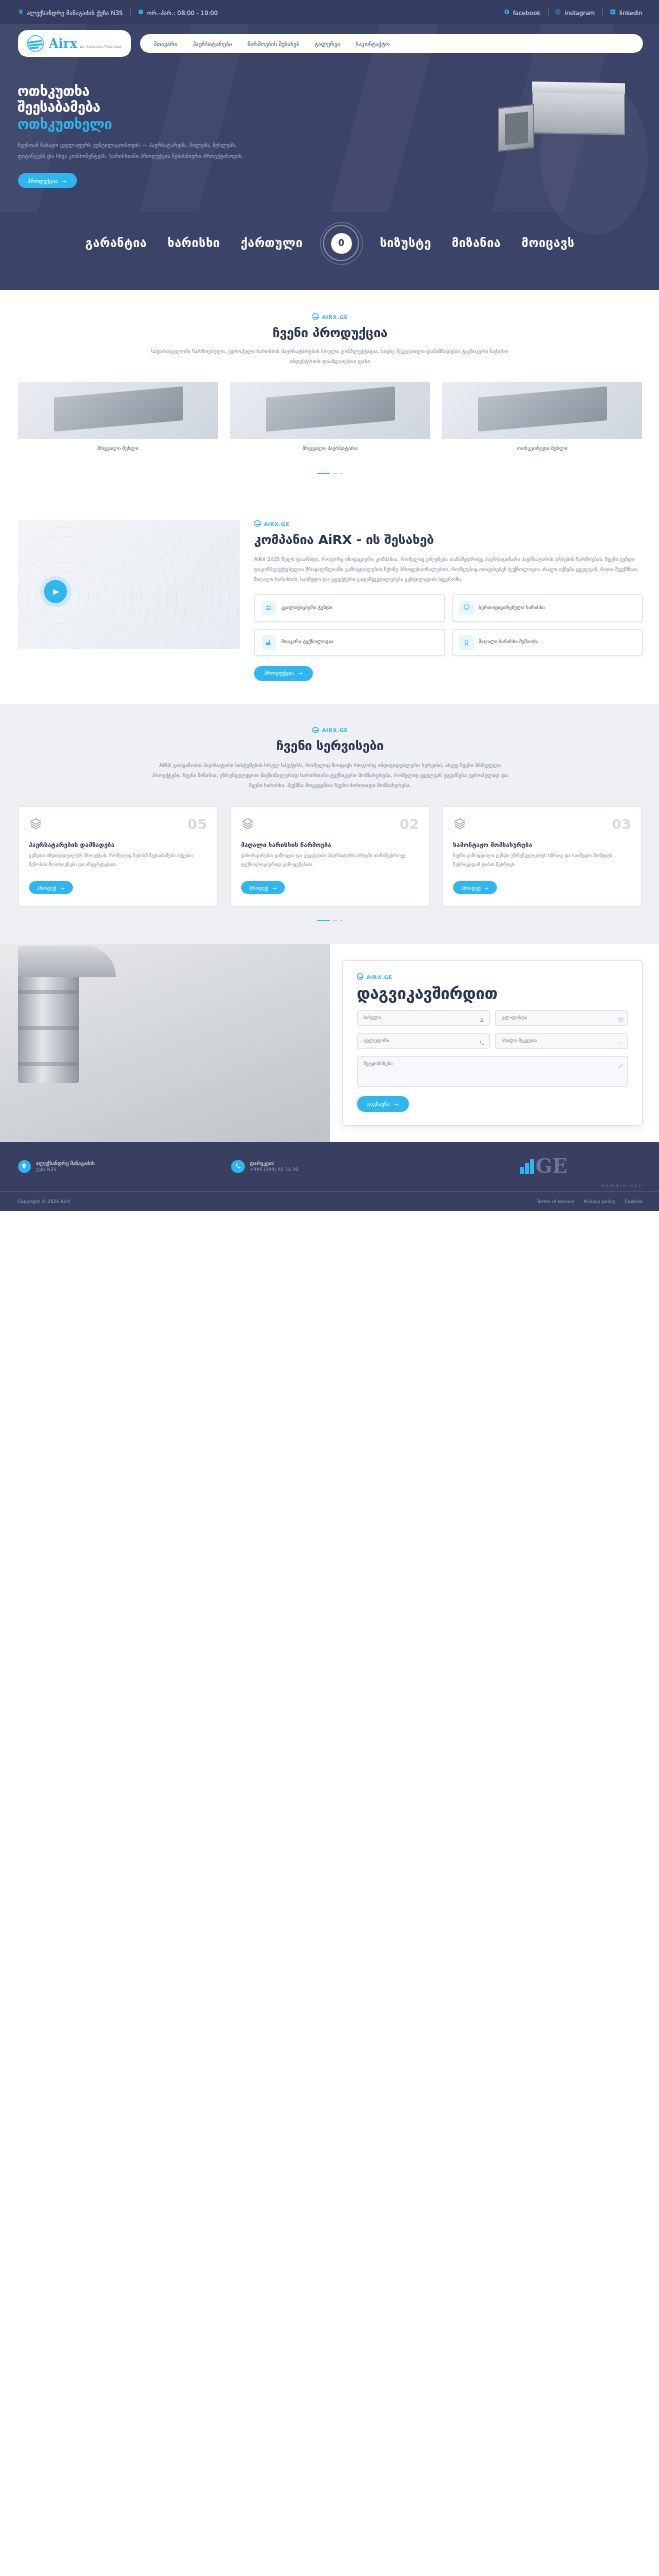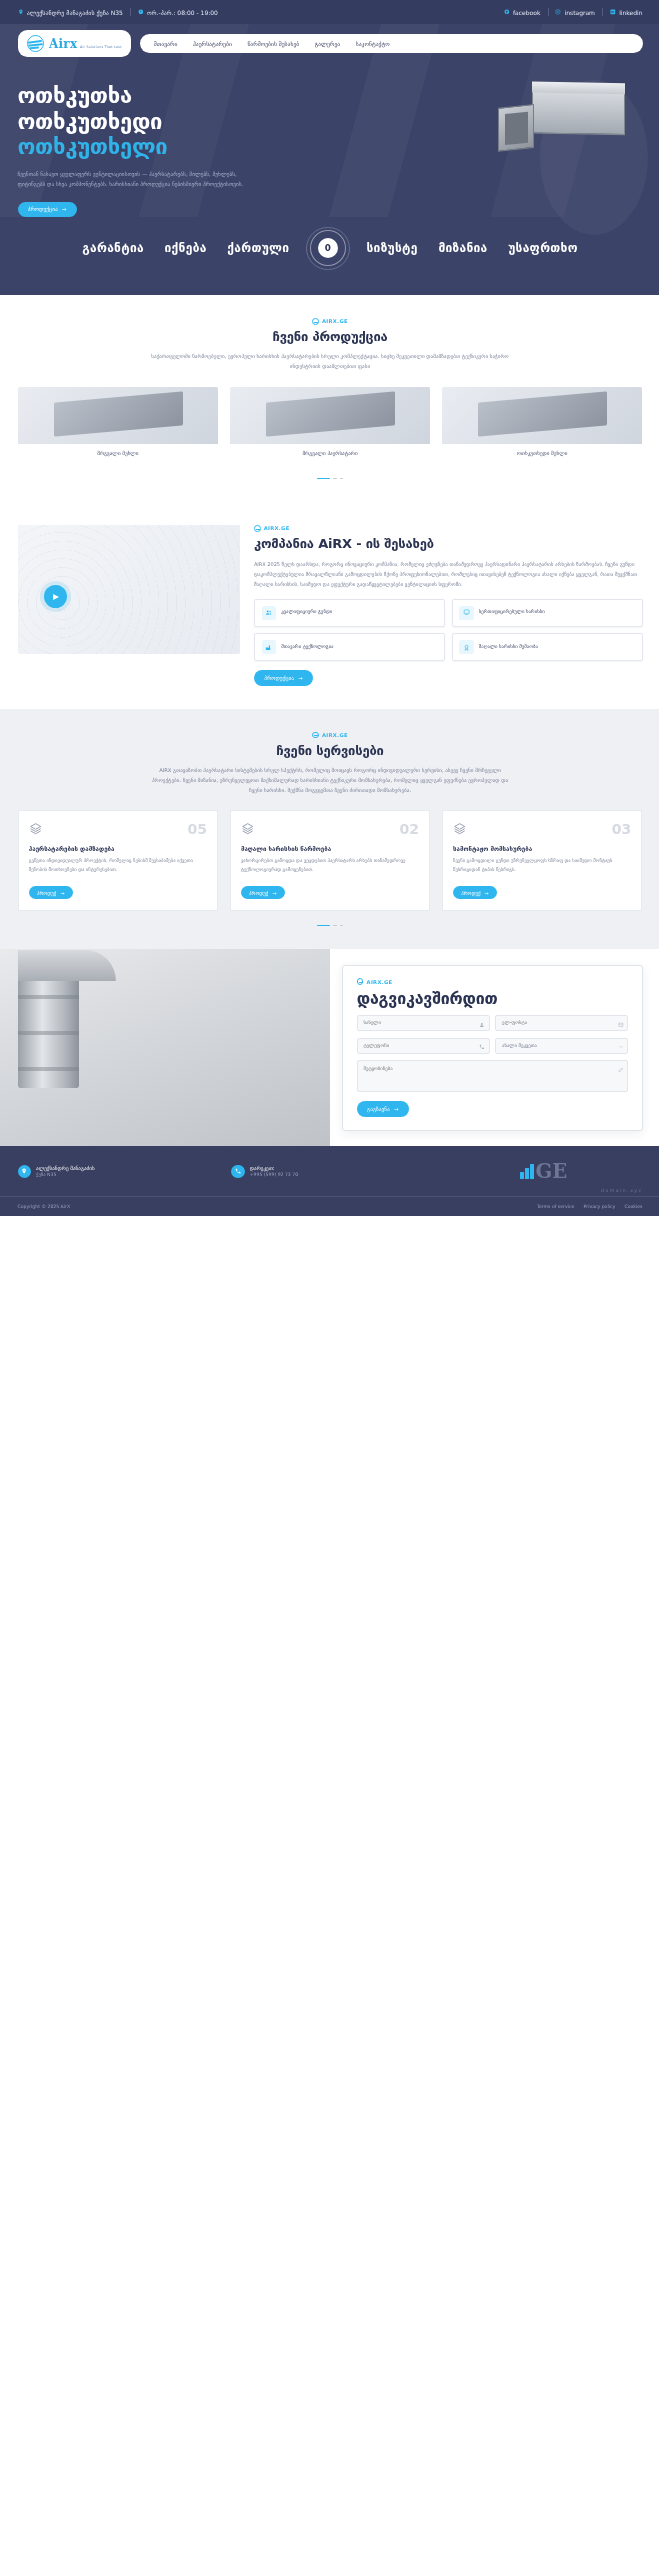--- a/index.html
+++ b/index.html
@@ -29,21 +29,21 @@
   .logo-mark i:nth-child(3){top:11.3px;width:13.4px;transform:rotate(-5deg)}
   .logo-txt{line-height:1}
   .logo-name{font-family:"DejaVu Serif","Liberation Serif",serif;font-weight:bold;font-size:12px;color:#2aa9e0;letter-spacing:0.3px}
   .logo-sub{font-size:3.3px;color:#5b87b8;letter-spacing:0.2px;margin-top:1px}
   .navbar{flex:1;background:#fff;border-radius:10.3px;height:19px;display:flex;align-items:center;padding:0 13.4px;gap:15.5px;}
   .navbar a{color:#39405f;font-size:5.7px;text-decoration:none;white-space:nowrap;}
 
   
   .hero-inner{position:relative;z-index:20;padding:17.5px 17.5px 0;display:flex;min-height:155px;}
   .hero-left{width:289px;padding-top:8.2px;}
-  .hero-h1{font-size:22px;line-height:1.18;color:#fff;font-weight:bold;letter-spacing:-0.3px;}
+  .hero-h1{font-size:14px;line-height:1.18;color:#fff;font-weight:bold;letter-spacing:-0.3px;}
   .hero-h1 .accent{color:#2fb3e8;}
   .hero-p{margin-top:8.2px;font-size:5.4px;line-height:2;color:#a9b1cd;max-width:227px;}
   .btn{display:inline-flex;align-items:center;gap:4.1px;background:#2fb6ef;color:#fff;border:none;border-radius:8.8px;padding:4.6px 10.3px;font-size:5.4px;cursor:pointer;font-family:inherit;}
   .btn.sm{padding:3.6px 8.2px;font-size:4.9px;border-radius:7.2px;}
   .hero-btn{margin-top:11.3px;}
   .hero-right{flex:1;position:relative;}
   .duct{position:absolute;right:15.5px;top:17.5px;width:129px;height:62px;transform:skewY(-6deg);}
   .duct .face{position:absolute;left:0;top:9.3px;width:36px;height:44px;background:linear-gradient(160deg,#c9cdd3,#8e949c);border:0.5px solid #767d86;}
   .duct .face2{position:absolute;left:7.2px;top:15.5px;width:23px;height:31px;background:#6f757e;}
   .duct .body{position:absolute;left:34px;top:0;width:93px;height:44px;background:linear-gradient(180deg,#d7dbe0,#a3a9b1);border:0.5px solid #828892;transform:skewY(7deg);}
@@ -213,21 +213,21 @@
         <a href="#">წარმოების შესახებ</a>
         <a href="#">გალერეა</a>
         <a href="#">საკონტაქტო</a>
       </nav>
     </div>
 
     <div class="hero-inner">
       <div class="hero-left">
         <h1 class="hero-h1">
           <span>ოთხკუთხა</span><br>
-          <span>ოთხკუთხედი</span><br>
+          <span>შეესაბამება</span><br>
           <span class="accent">ოთხკუთხელი</span>
         </h1>
         <p class="hero-p">ჩვენთან ნახავთ ყველაფერს ვენტილაციისთვის — ჰაერსატარებს, მილებს, მუხლებს, ფიტინგებს და სხვა კომპონენტებს. ხარისხიანი პროდუქცია ნებისმიერი პროექტისთვის.</p>
         <button class="btn hero-btn">
           <span>პროდუქცია</span>
           <span>→</span>
         </button>
       </div>
       <div class="hero-right">
         <div class="ellipse"></div>
@@ -238,30 +238,30 @@
           <div class="face"></div>
             <div class="face2"></div>
         </div>
       </div>
     </div>
 
     <div class="marquee">
 
       <div class="marquee-row">
         <span>გარანტია</span>
-        <span>იქნება</span>
+        <span>ხარისხი</span>
         <span>ქართული</span>
         <span class="badge-ring">
           <span class="badge-core">
             <span>0</span>
           </span>
         </span>
         <span>სიზუსტე</span>
         <span>მიზანია</span>
-        <span>უსაფრთხო</span>
+        <span>მოიცავს</span>
       </div>
     </div>
   </section>
 
   <section class="sec">
     <div class="eyebrow">
       <span class="mini"></span>
       <span>AIRX.GE</span>
     </div>
     <h2 class="sec-title">ჩვენი პროდუქცია</h2>

